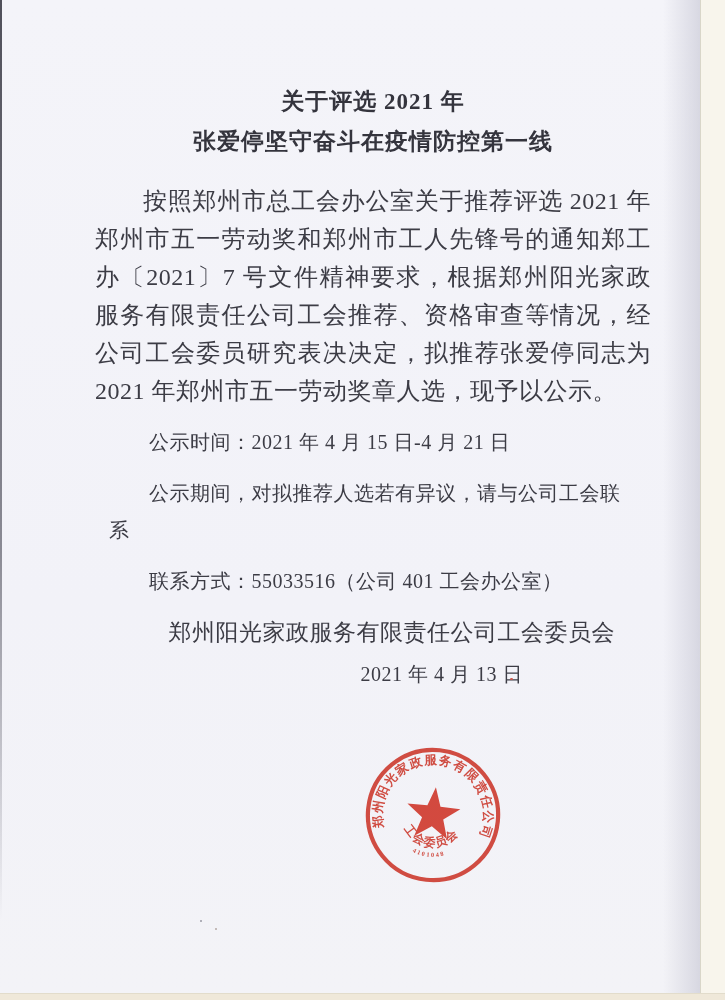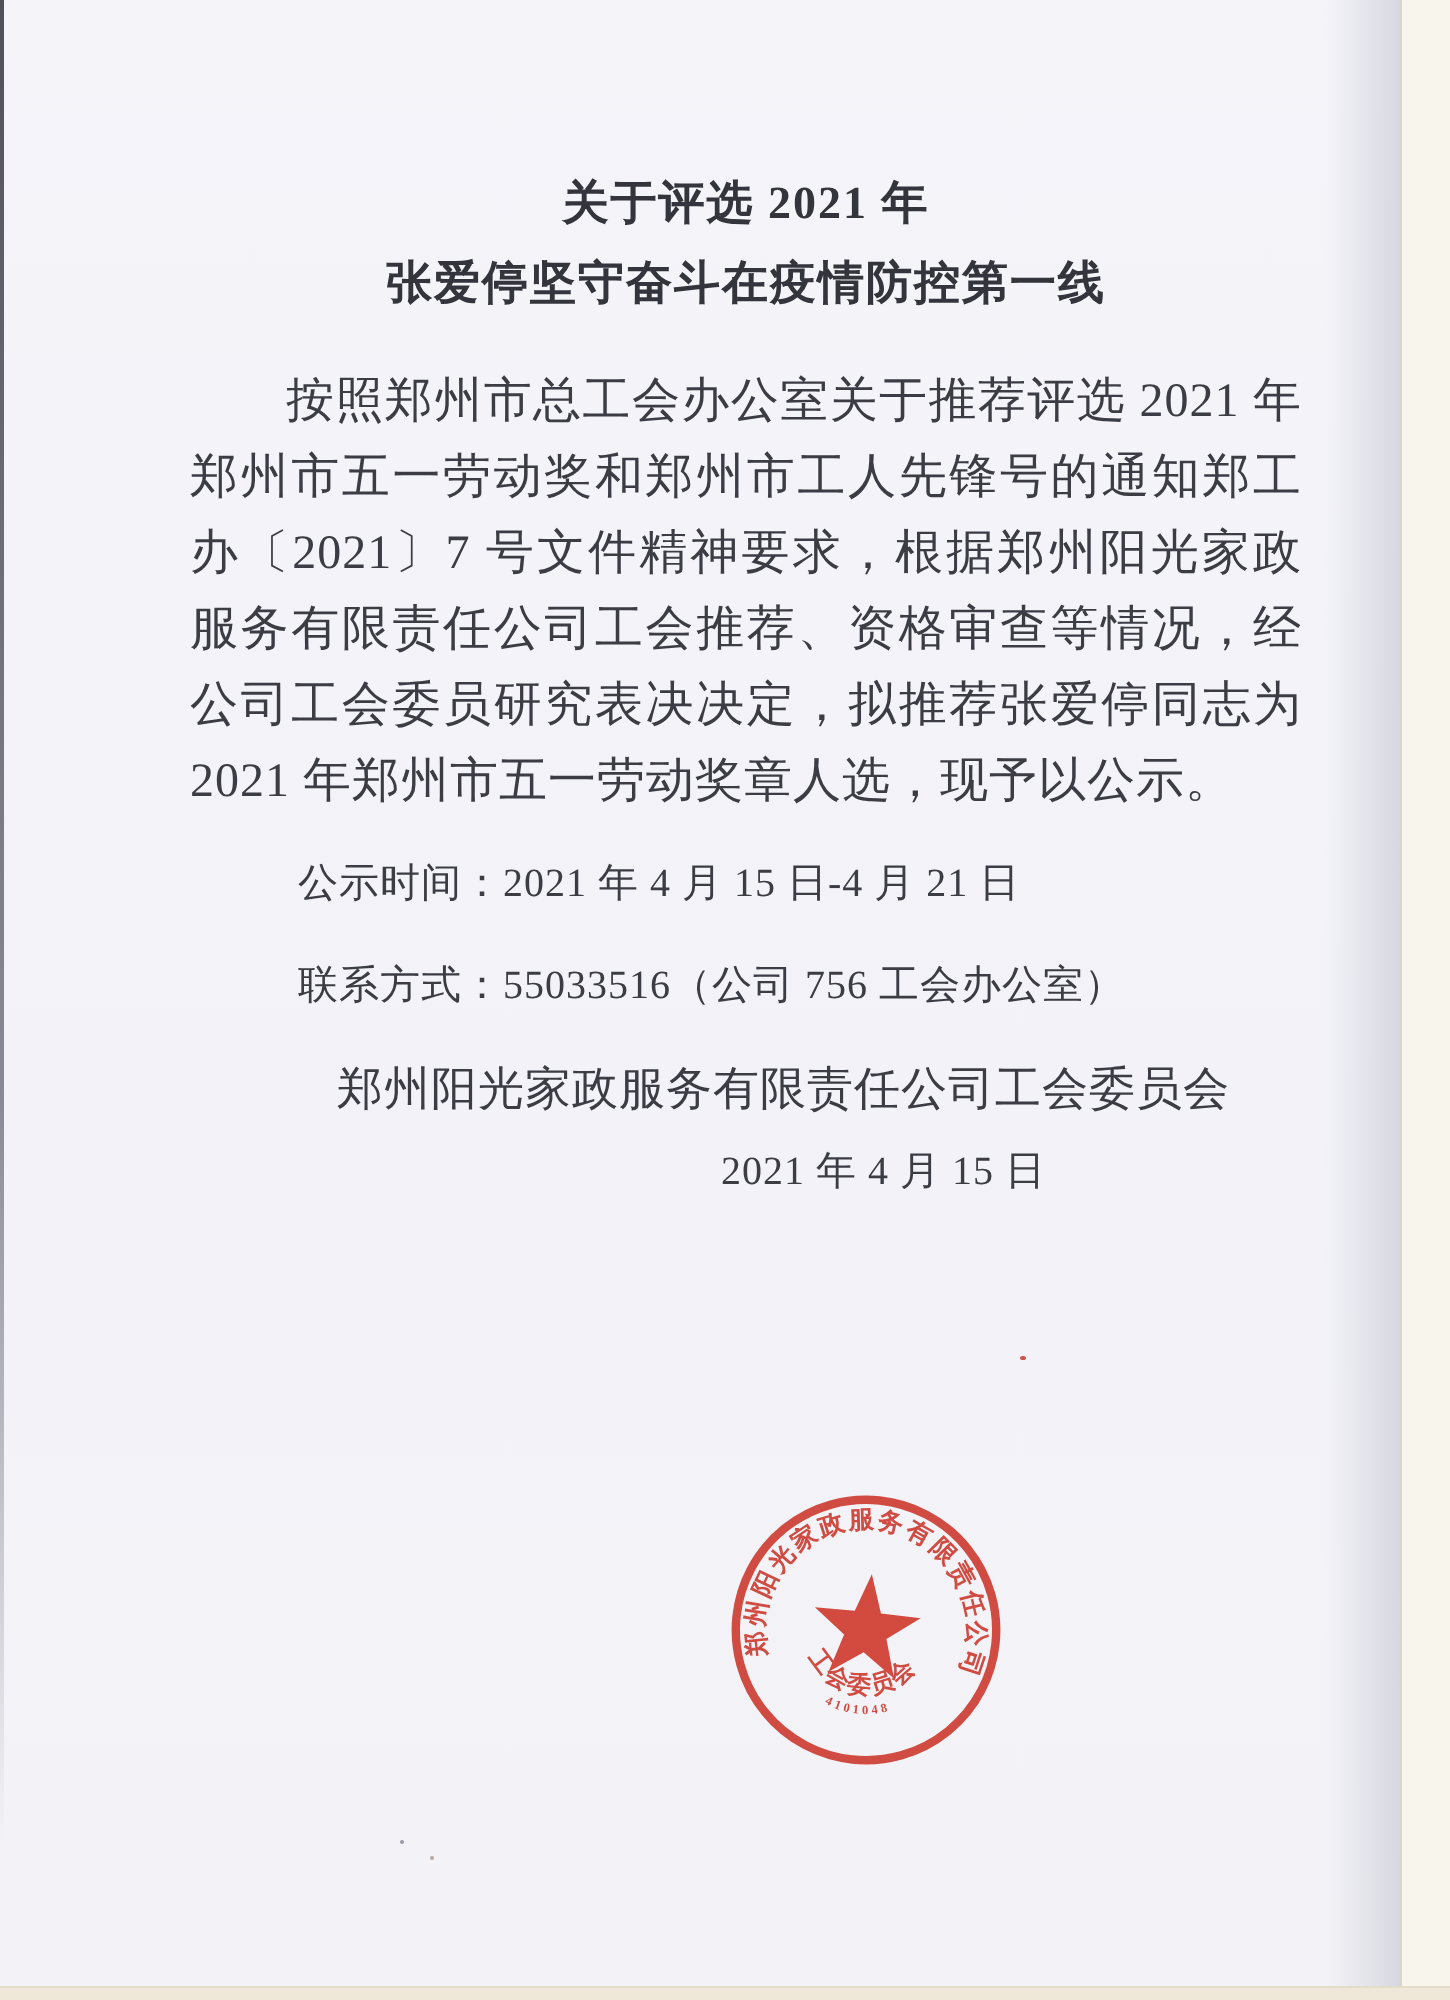--- a/index.html
+++ b/index.html
@@ -104,25 +104,26 @@
 
     <div class="title-block">
       <div>关于评选 2021 年</div>
       <div>张爱停坚守奋斗在疫情防控第一线</div>
     </div>
 
     <p class="body-para">按照郑州市总工会办公室关于推荐评选 2021 年郑州市五一劳动奖和郑州市工人先锋号的通知郑工办〔2021〕7 号文件精神要求，根据郑州阳光家政服务有限责任公司工会推荐、资格审查等情况，经公司工会委员研究表决决定，拟推荐张爱停同志为 2021 年郑州市五一劳动奖章人选，现予以公示。</p>
 
     <div class="notice-block">
       <p class="notice-line">公示时间：2021 年 4 月 15 日-4 月 21 日</p>
-      <p class="notice-line">联系方式：55033516（公司 756 工会办公室）</p>
+      <p class="notice-line">公示期间，对拟推荐人选若有异议，请与公司工会联系</p>
+      <p class="notice-line">联系方式：55033516（公司 401 工会办公室）</p>
     </div>
 
     <p class="signature-line">郑州阳光家政服务有限责任公司工会委员会</p>
-    <p class="date-line">2021 年 4 月 15 日</p>
+    <p class="date-line">2021 年 4 月 13 日</p>
 
   </div>
 
   <div class="seal">
     <svg viewBox="0 0 200 200" xmlns="http://www.w3.org/2000/svg">
       <defs>
         <path id="arcTop" d="M 31.4,125 A 73,73 0 1 1 168.6,125" fill="none"></path>
         <path id="arcBottom" d="M 61,122.5 A 45,45 0 0 0 139,122.5" fill="none"></path>
         <path id="arcCode" d="M 61.4,146 A 60,60 0 0 0 138.6,146" fill="none"></path>
       </defs>

